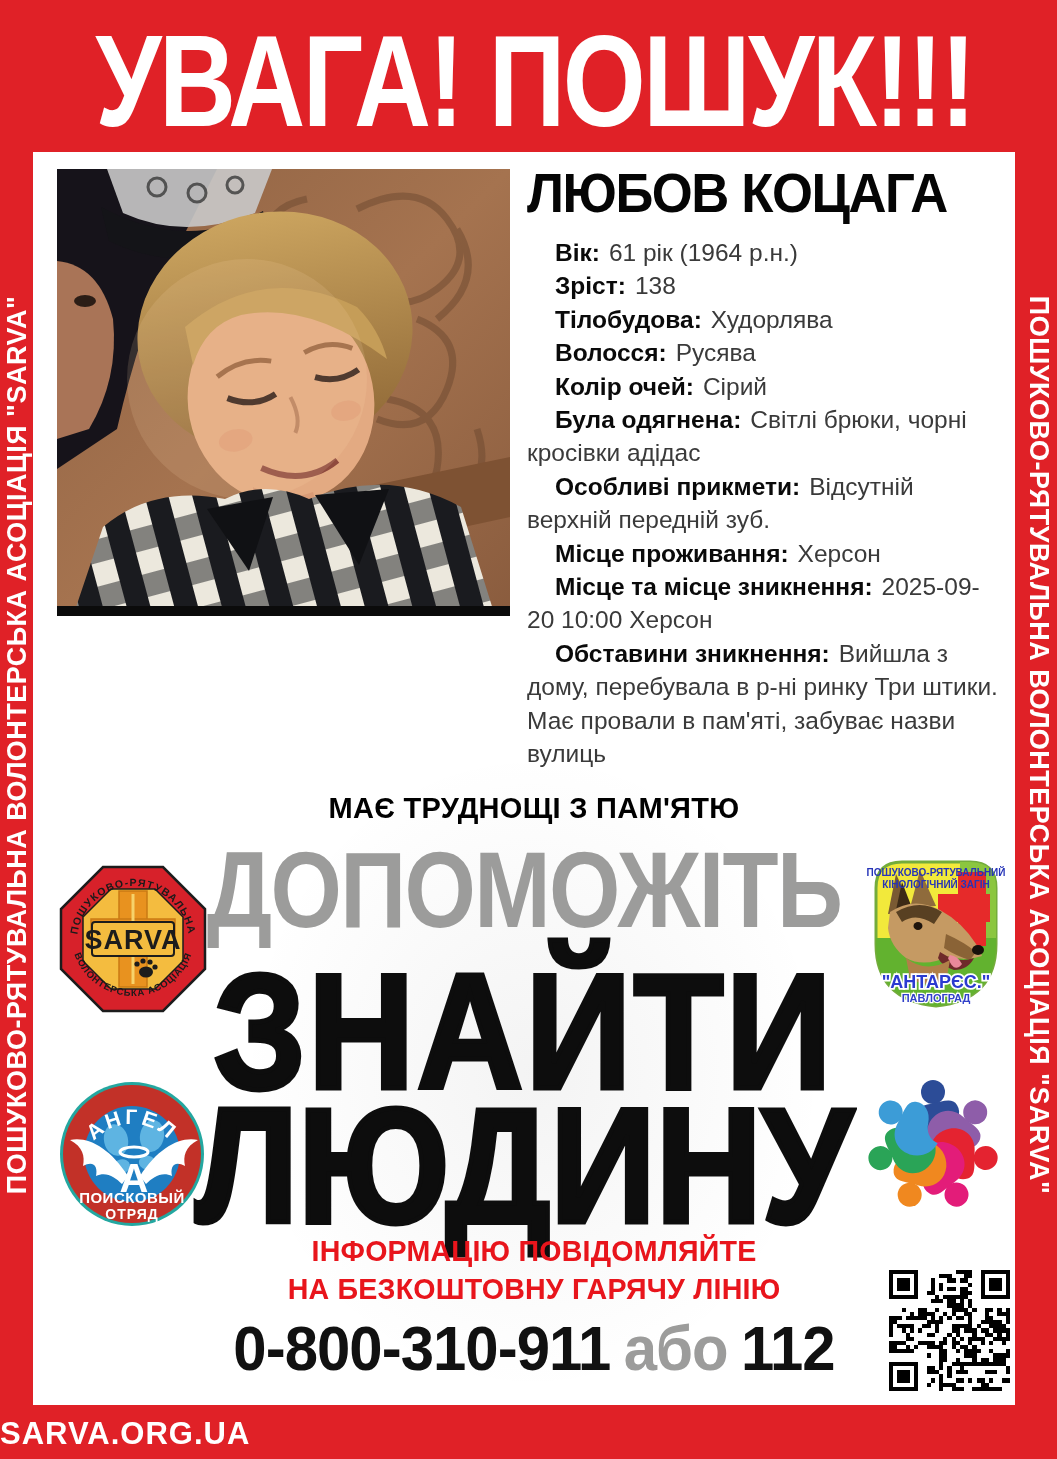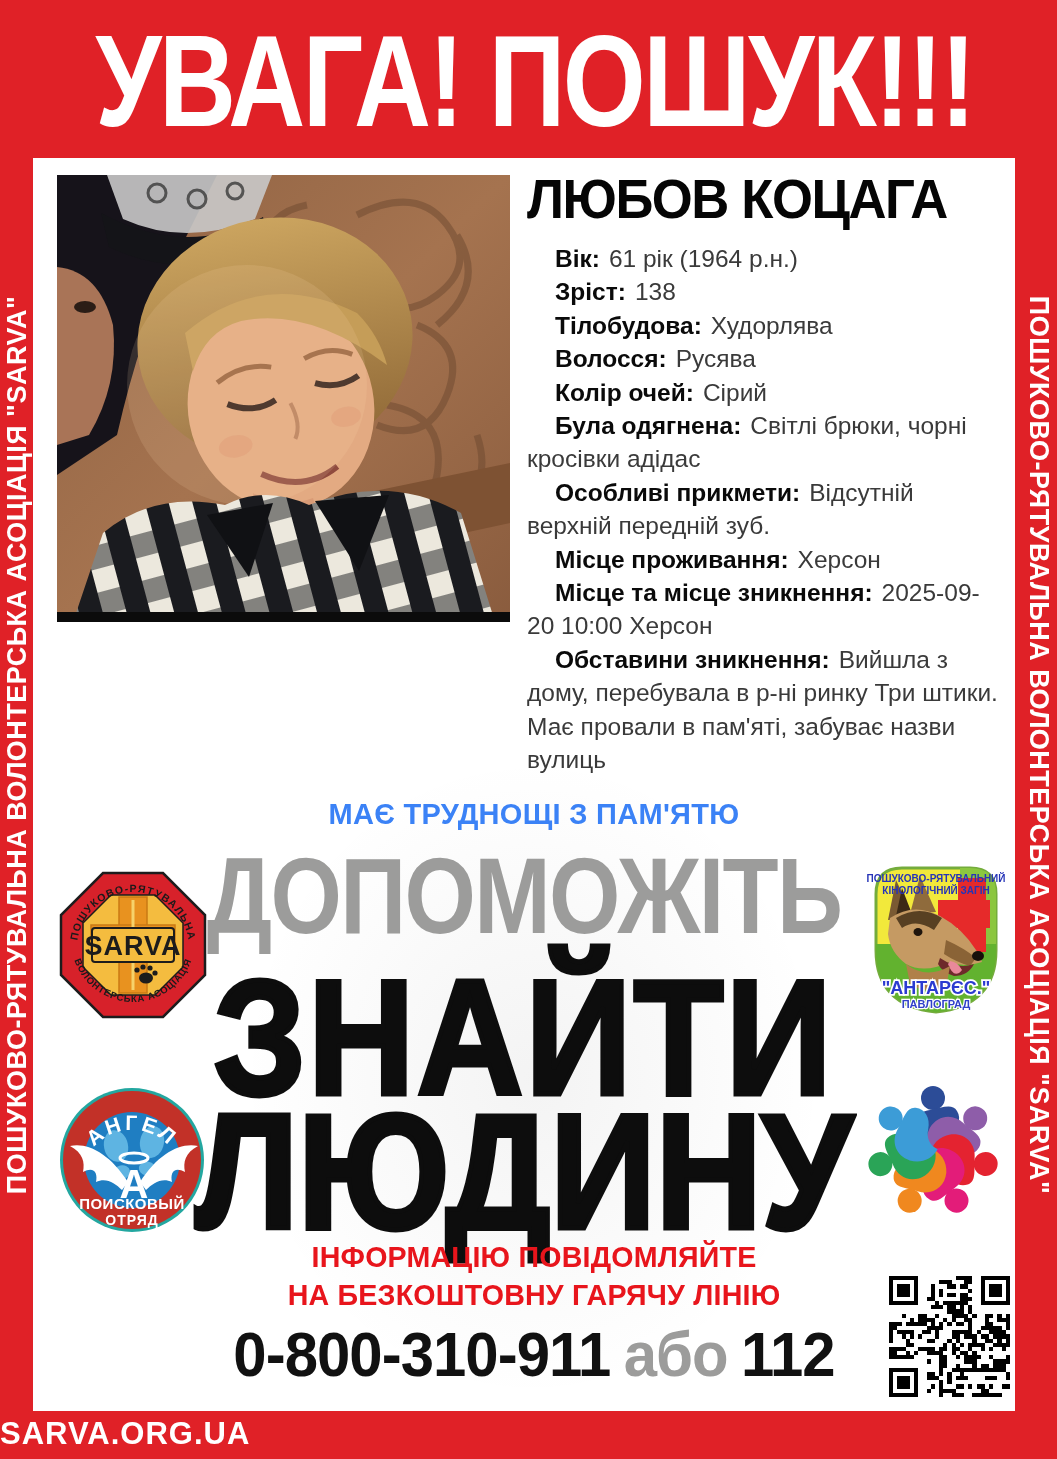--- a/index.html
+++ b/index.html
@@ -18,21 +18,21 @@
   }
   
   .side-text{
     position:absolute;color:#fff;font-weight:bold;font-size:27px;
     white-space:nowrap;letter-spacing:0.5px;
   }
   .side-text.left{top:745px;left:17px;transform:translate(-50%,-50%) rotate(-90deg);}
   .side-text.right{top:745px;left:1038px;transform:translate(-50%,-50%) rotate(90deg);}
   
   .content{
-    position:absolute;left:33px;top:158px;width:982px;height:1253px;
+    position:absolute;left:33px;top:152px;width:982px;height:1253px;
     background:#ffffff;
   }
   .photo{
     position:absolute;left:24px;top:17px;width:453px;height:447px;overflow:hidden;
   }
   .person-name{
     position:absolute;left:494px;top:8px;
     font-size:56px;font-weight:bold;color:#050505;letter-spacing:-1.5px;
     transform:scaleX(0.94);transform-origin:left top;white-space:nowrap;
   }
@@ -41,21 +41,21 @@
     font-size:24.5px;line-height:33.4px;color:#3a3a3a;
   }
   .drow{display:block;}
   .dlabel{font-weight:bold;color:#0a0a0a;margin-right:9px;margin-left:28px;}
   .watermark{
     position:absolute;left:210px;top:600px;width:580px;height:640px;
     background:radial-gradient(closest-side,rgba(60,60,60,0.06),rgba(60,60,60,0));
   }
   .memory-alert{
     position:absolute;left:20px;top:640px;width:962px;text-align:center;
-    color:#3b82f6;font-weight:bold;font-size:29px;letter-spacing:0.3px;
+    color:#000000;font-weight:bold;font-size:29px;letter-spacing:0.3px;
   }
   .cta-line{
     position:absolute;left:0;width:982px;text-align:center;line-height:1;
     font-weight:bold;white-space:nowrap;
   }
   .cta-help{top:684px;font-size:108px;color:#9C9C9B;letter-spacing:-2px;transform:scaleX(0.85);}
   .cta-find{top:798px;font-size:163px;color:#0d0d0d;-webkit-text-stroke:5px #0d0d0d;letter-spacing:3px;transform:scaleX(0.9);}
   .cta-person{top:932px;font-size:163px;color:#0d0d0d;-webkit-text-stroke:5px #0d0d0d;letter-spacing:0px;transform:scaleX(0.9);}
   .logo{position:absolute;}
   .logo-sarva{left:25px;top:712px;width:150px;height:150px;}

